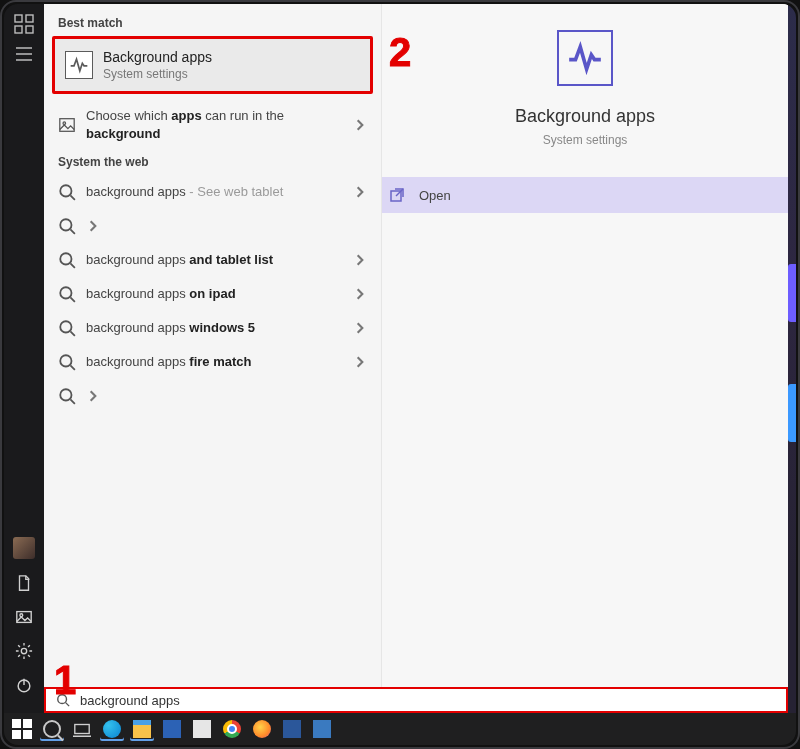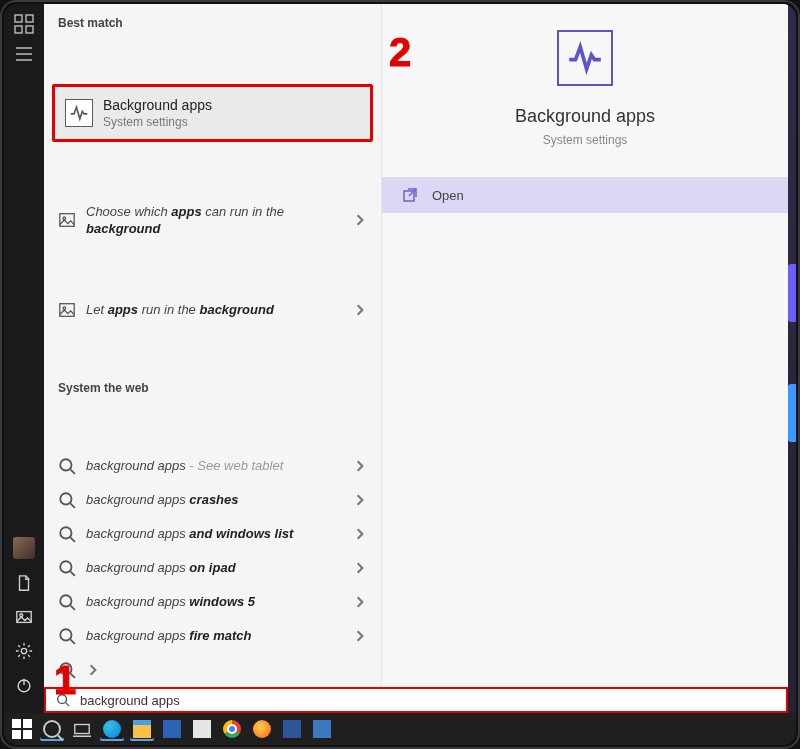--- a/index.html
+++ b/index.html
@@ -24,53 +24,53 @@
   .left-rail .grid-icon { top:10px; }
   .left-rail .stack-icon { top:40px; }
   .left-rail .avatar { width:22px; height:22px; border-radius:3px; background:linear-gradient(135deg,#8a6b53,#3d2d2a); }
   .left-rail .rail-icon { width:20px; height:20px; display:flex; align-items:center; justify-content:center; color:#d0d0d0; }
   .left-rail .rail-icon svg { width:18px; height:18px; }
 
   .search-panel {
     position:absolute; left:40px; right:8px; top:0; bottom:58px;
     display:flex; background:#f3f3f3;
   }
-  .results-col { width:338px; background:#f5f5f5; border-right:1px solid #e6e6e6; display:flex; flex-direction:column; padding:6px 0 0 0; overflow:hidden;justify-content:space-between;}
+  .results-col { width:338px; background:#f5f5f5; border-right:1px solid #e6e6e6; display:flex; flex-direction:column; padding:6px 0 0 0; overflow:hidden;}
   .preview-col { flex:1; background:#f7f7f7; display:flex; flex-direction:column; align-items:center; padding-top:26px; }
 
   .section-label { font-size:12px; font-weight:600; color:#444; padding:6px 14px 6px 14px; }
 
   .best-match {
     margin: 0 8px 6px 8px; padding:10px 10px; border-radius:2px;
     display:flex; align-items:center; gap:10px;
     background:#eaeaea; border:3px solid #e30000;
     position:relative;
   }
   .best-match .bm-icon { width:28px; height:28px; border:1px solid #5b5b5b; display:flex; align-items:center; justify-content:center; background:#fff; }
   .best-match .bm-title { font-size:14px; color:#222; }
   .best-match .bm-sub { font-size:12px; color:#777; margin-top:2px;}
 
   .item-row {
     display:flex; align-items:center; gap:10px; padding:7px 14px 7px 14px;
     cursor:default; position:relative; min-height:34px;
   }
   .item-row .ic { width:18px; height:18px; flex-shrink:0; display:flex; align-items:center; justify-content:center; color:#555; }
-  .item-row .txt { flex:1; font-size:13px; color:#444; line-height:1.35; padding-right:6px;font-style:italic; }
+  .item-row .txt { flex:1; font-size:13px; color:#444; line-height:1.35; padding-right:6px; }
   .item-row .chev { width:14px; height:14px; color:#777; flex-shrink:0;}
   .faded { color:#9a9a9a !important; }
   .item-row b { font-weight:600; color:#222; }
 
   .preview-icon-box {
     width:56px; height:56px; border:2px solid #5a56c8; display:flex; align-items:center; justify-content:center;
   }
   .preview-title { margin-top:20px; font-size:18px; color:#333; }
   .preview-sub  { margin-top:6px; font-size:12px; color:#888; }
   .preview-actions { width:100%; margin-top:30px;}
   .open-row {
-    display:flex; align-items:center; gap:14px; padding:10px 20px;
+    display:flex; align-items:center; gap:14px; padding:10px 7px;
     background:#dcd7f5; color:#444; font-size:13px;
   }
   .open-row .open-ic { width:16px; height:16px; color:#6a65c6;}
 
   .search-bar {
     position:absolute; left:40px; right:8px; bottom:32px; height:26px;
     background:#fff; border:2px solid #e30000; display:flex; align-items:center; padding:0 10px; gap:10px;
   }
   .search-bar .s-icon { width:14px; height:14px; color:#555; }
   .search-bar input { flex:1; border:none; outline:none; font-size:13px; color:#333; background:transparent; }
@@ -177,35 +177,20 @@
             </svg>
         </div>
         <div class="txt"><span>Choose which </span><b>apps</b><span> can run in the </span><b>background</b><span></span></div>
         <div class="chev">
             <svg viewBox="0 0 12 12" fill="none" stroke="#777" stroke-width="1.8">
               <polyline points="4,2 8,6 4,10"></polyline>
             </svg>
           </div>
       </div>
 
-      <div class="item-row">
-        <div class="ic">
-          <svg viewBox="0 0 20 20" fill="none" stroke="#555" stroke-width="1.4">
-              <rect x="2" y="3" width="16" height="14"></rect>
-              <circle cx="7" cy="8" r="1.4"></circle>
-              <path d="M2 15l5-5 4 4 3-3 4 4"></path>
-            </svg>
-        </div>
-        <div class="txt"><span>Let </span><b>apps</b><span> run in the </span><b>background</b><span></span></div>
-        <div class="chev">
-            <svg viewBox="0 0 12 12" fill="none" stroke="#777" stroke-width="1.8">
-              <polyline points="4,2 8,6 4,10"></polyline>
-            </svg>
-          </div>
-      </div>
 
       <div class="section-label">System the web</div>
 
       <div id="web-list">
           <div class="item-row">
             <div class="ic">
               <svg viewBox="0 0 16 16" fill="none" stroke="#555" stroke-width="1.6">
                 <circle cx="7" cy="7" r="5"></circle>
                 <line x1="11" y1="11" x2="15" y2="15"></line>
               </svg>
@@ -217,35 +202,34 @@
               </svg>
             </div>
           </div>
           <div class="item-row">
             <div class="ic">
               <svg viewBox="0 0 16 16" fill="none" stroke="#555" stroke-width="1.6">
                 <circle cx="7" cy="7" r="5"></circle>
                 <line x1="11" y1="11" x2="15" y2="15"></line>
               </svg>
             </div>
-            <div class="txt"><span>background apps </span><b>crashes</b></div>
-            <div class="chev">
-              <svg viewBox="0 0 12 12" fill="none" stroke="#777" stroke-width="1.8">
-                <polyline points="4,2 8,6 4,10"></polyline>
-              </svg>
-            </div>
-          </div>
-          <div class="item-row">
-            <div class="ic">
-              <svg viewBox="0 0 16 16" fill="none" stroke="#555" stroke-width="1.6">
-                <circle cx="7" cy="7" r="5"></circle>
-                <line x1="11" y1="11" x2="15" y2="15"></line>
-              </svg>
-            </div>
-            <div class="txt"><span>background apps </span><b>and windows list</b></div>
+            <div class="chev">
+              <svg viewBox="0 0 12 12" fill="none" stroke="#777" stroke-width="1.8">
+                <polyline points="4,2 8,6 4,10"></polyline>
+              </svg>
+            </div>
+          </div>
+          <div class="item-row">
+            <div class="ic">
+              <svg viewBox="0 0 16 16" fill="none" stroke="#555" stroke-width="1.6">
+                <circle cx="7" cy="7" r="5"></circle>
+                <line x1="11" y1="11" x2="15" y2="15"></line>
+              </svg>
+            </div>
+            <div class="txt"><span>background apps </span><b>and tablet list</b></div>
             <div class="chev">
               <svg viewBox="0 0 12 12" fill="none" stroke="#777" stroke-width="1.8">
                 <polyline points="4,2 8,6 4,10"></polyline>
               </svg>
             </div>
           </div>
           <div class="item-row">
             <div class="ic">
               <svg viewBox="0 0 16 16" fill="none" stroke="#555" stroke-width="1.6">
                 <circle cx="7" cy="7" r="5"></circle>

